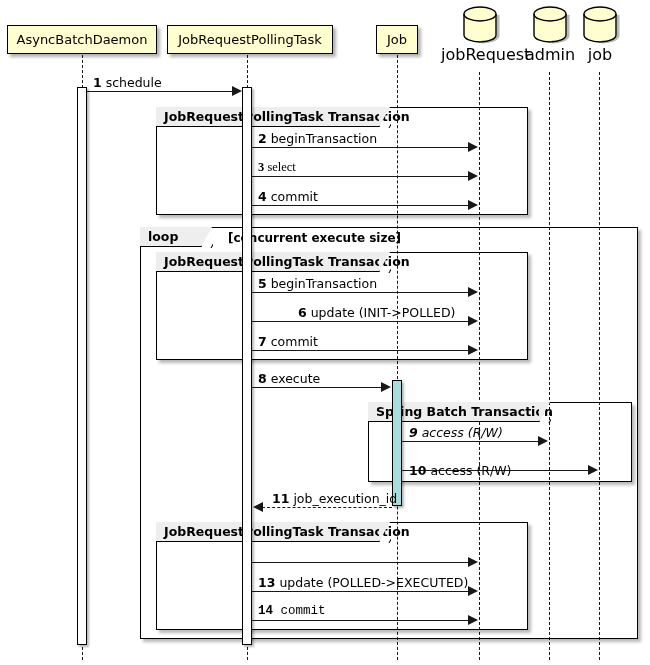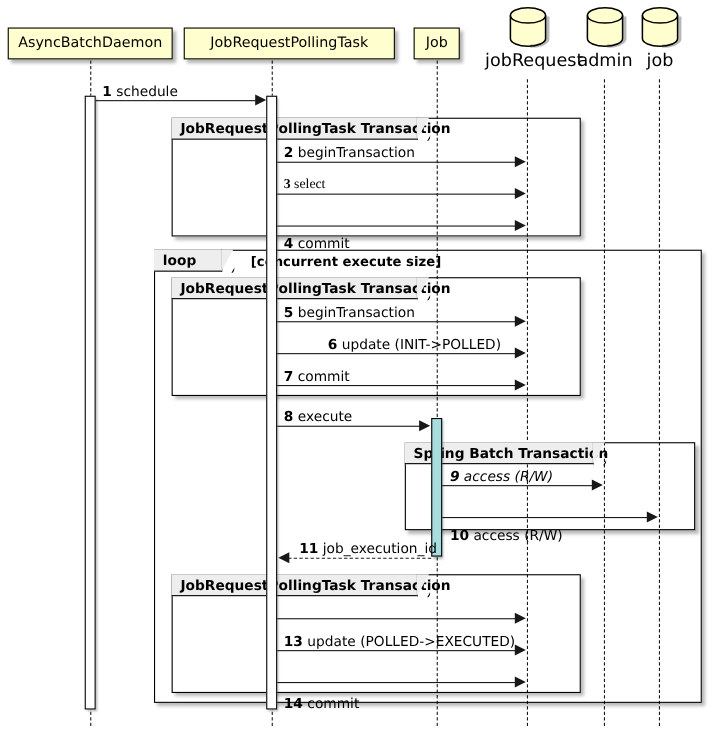--- a/index.html
+++ b/index.html
@@ -177,21 +177,21 @@
   <div class="lifeline" style="left:247px; top:55px; height:605px;"></div>
   <div class="lifeline" style="left:397px; top:55px; height:605px;"></div>
   <div class="lifeline" style="left:479px; top:72px; height:588px;"></div>
   <div class="lifeline" style="left:549px; top:72px; height:588px;"></div>
   <div class="lifeline" style="left:599px; top:72px; height:588px;"></div>
 
   <div class="participant" style="left:7px; top:25px; width:150px; height:29px;">
     <span>AsyncBatchDaemon</span>
   </div>
 
-  <div class="participant" style="left:167px; top:25px; width:192px; height:29px;">
+  <div class="participant" style="left:167px; top:25px; width:166px; height:29px;">
     <span>JobRequestPollingTask</span>
   </div>
 
   <div class="participant" style="left:376px; top:25px; width:42px; height:29px;">
     <span>Job</span>
   </div>
 
   <div class="db" style="left:461px; top:5px;">
     <svg width="42" height="46" viewBox="0 0 42 46">
       <g transform="translate(1,1)">
@@ -274,21 +274,21 @@
   <div class="msg-line" style="left:252px; top:147px; width:222px;"></div>
   <div class="arrow-head right" style="left:468px; top:142px;"></div>
 
   <div class="msg-label" style="left:258px; top:160px;font-family:Liberation Serif, serif;">
     <span class="seq">3</span>
     <span>select</span>
   </div>
   <div class="msg-line" style="left:252px; top:176px; width:222px;"></div>
   <div class="arrow-head right" style="left:468px; top:171px;"></div>
 
-  <div class="msg-label" style="left:258px; top:189px;margin-top:24px;">
+  <div class="msg-label" style="left:258px; top:189px;">
     <span class="seq">4</span>
     <span>commit</span>
   </div>
   <div class="msg-line" style="left:252px; top:205px; width:222px;"></div>
   <div class="arrow-head right" style="left:468px; top:200px;"></div>
 
   <div class="msg-label" style="left:258px; top:276px;">
     <span class="seq">5</span>
     <span>beginTransaction</span>
   </div>
@@ -316,21 +316,21 @@
   <div class="msg-line" style="left:252px; top:387px; width:130px;"></div>
   <div class="arrow-head right" style="left:381px; top:382px;"></div>
 
   <div class="msg-label" style="left:409px; top:425px;font-style:italic;">
     <span class="seq">9</span>
     <span>access (R/W)</span>
   </div>
   <div class="msg-line" style="left:402px; top:441px; width:142px;"></div>
   <div class="arrow-head right" style="left:538px; top:436px;"></div>
 
-  <div class="msg-label" style="left:409px; top:479px;">
+  <div class="msg-label" style="left:409px; top:463px;">
     <span class="seq">10</span>
     <span>access (R/W)</span>
   </div>
   <div class="msg-line" style="left:402px; top:470px; width:192px;"></div>
   <div class="arrow-head right" style="left:588px; top:465px;"></div>
 
   <div class="msg-label" style="left:272px; top:491px;">
     <span class="seq">11</span>
     <span>job_execution_id</span>
   </div>
@@ -340,20 +340,20 @@
   <div class="msg-line" style="left:252px; top:562px; width:222px;"></div>
   <div class="arrow-head right" style="left:468px; top:557px;"></div>
 
   <div class="msg-label" style="left:258px; top:575px;">
     <span class="seq">13</span>
     <span>update (POLLED-&gt;EXECUTED)</span>
   </div>
   <div class="msg-line" style="left:252px; top:591px; width:222px;"></div>
   <div class="arrow-head right" style="left:468px; top:586px;"></div>
 
-  <div class="msg-label" style="left:258px; top:632px;">
+  <div class="msg-label" style="left:258px; top:604px;font-family:Liberation Mono, monospace;">
     <span class="seq">14</span>
     <span>commit</span>
   </div>
   <div class="msg-line" style="left:252px; top:620px; width:222px;"></div>
   <div class="arrow-head right" style="left:468px; top:615px;"></div>
 
 </div>
 
 </body></html>

